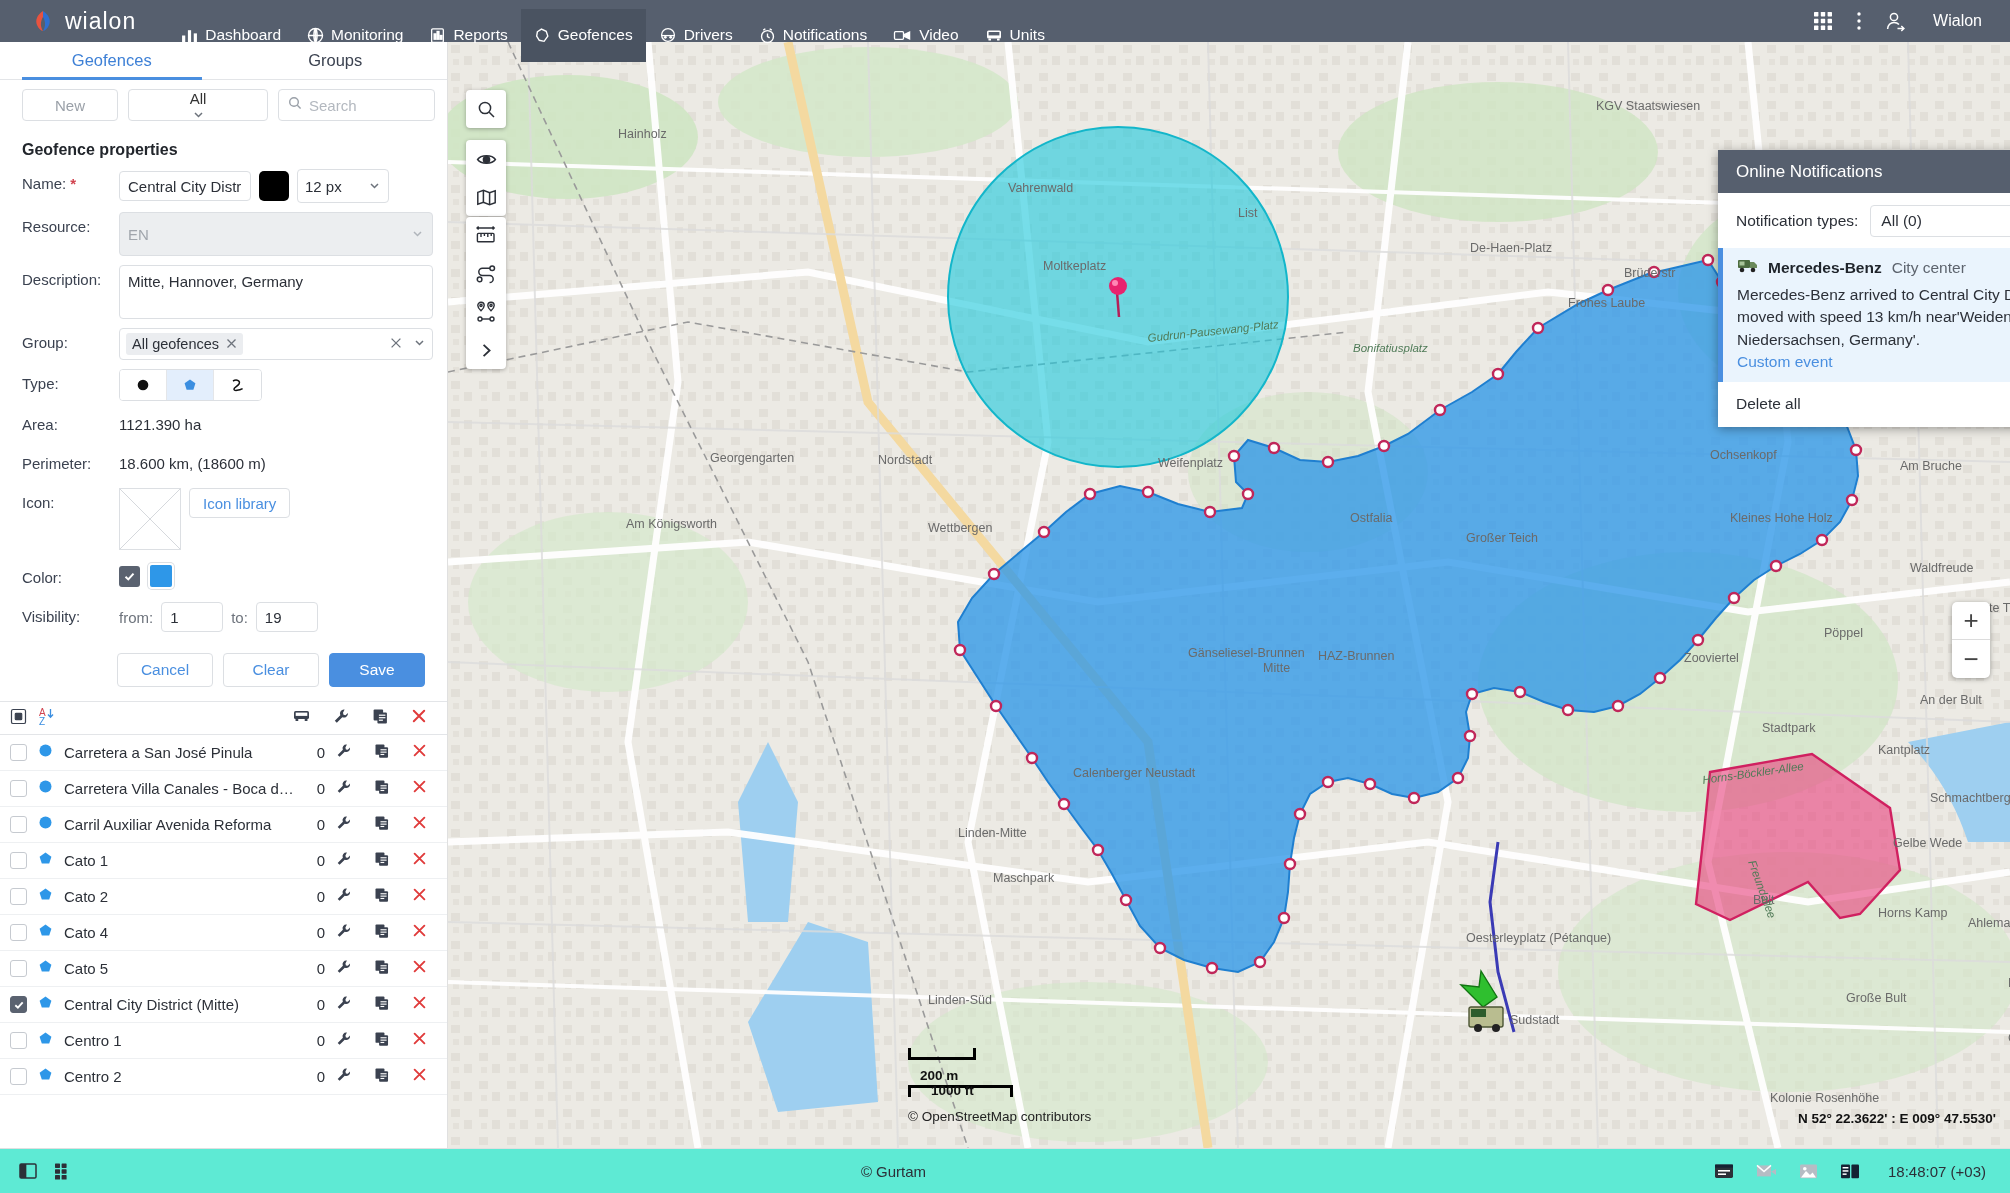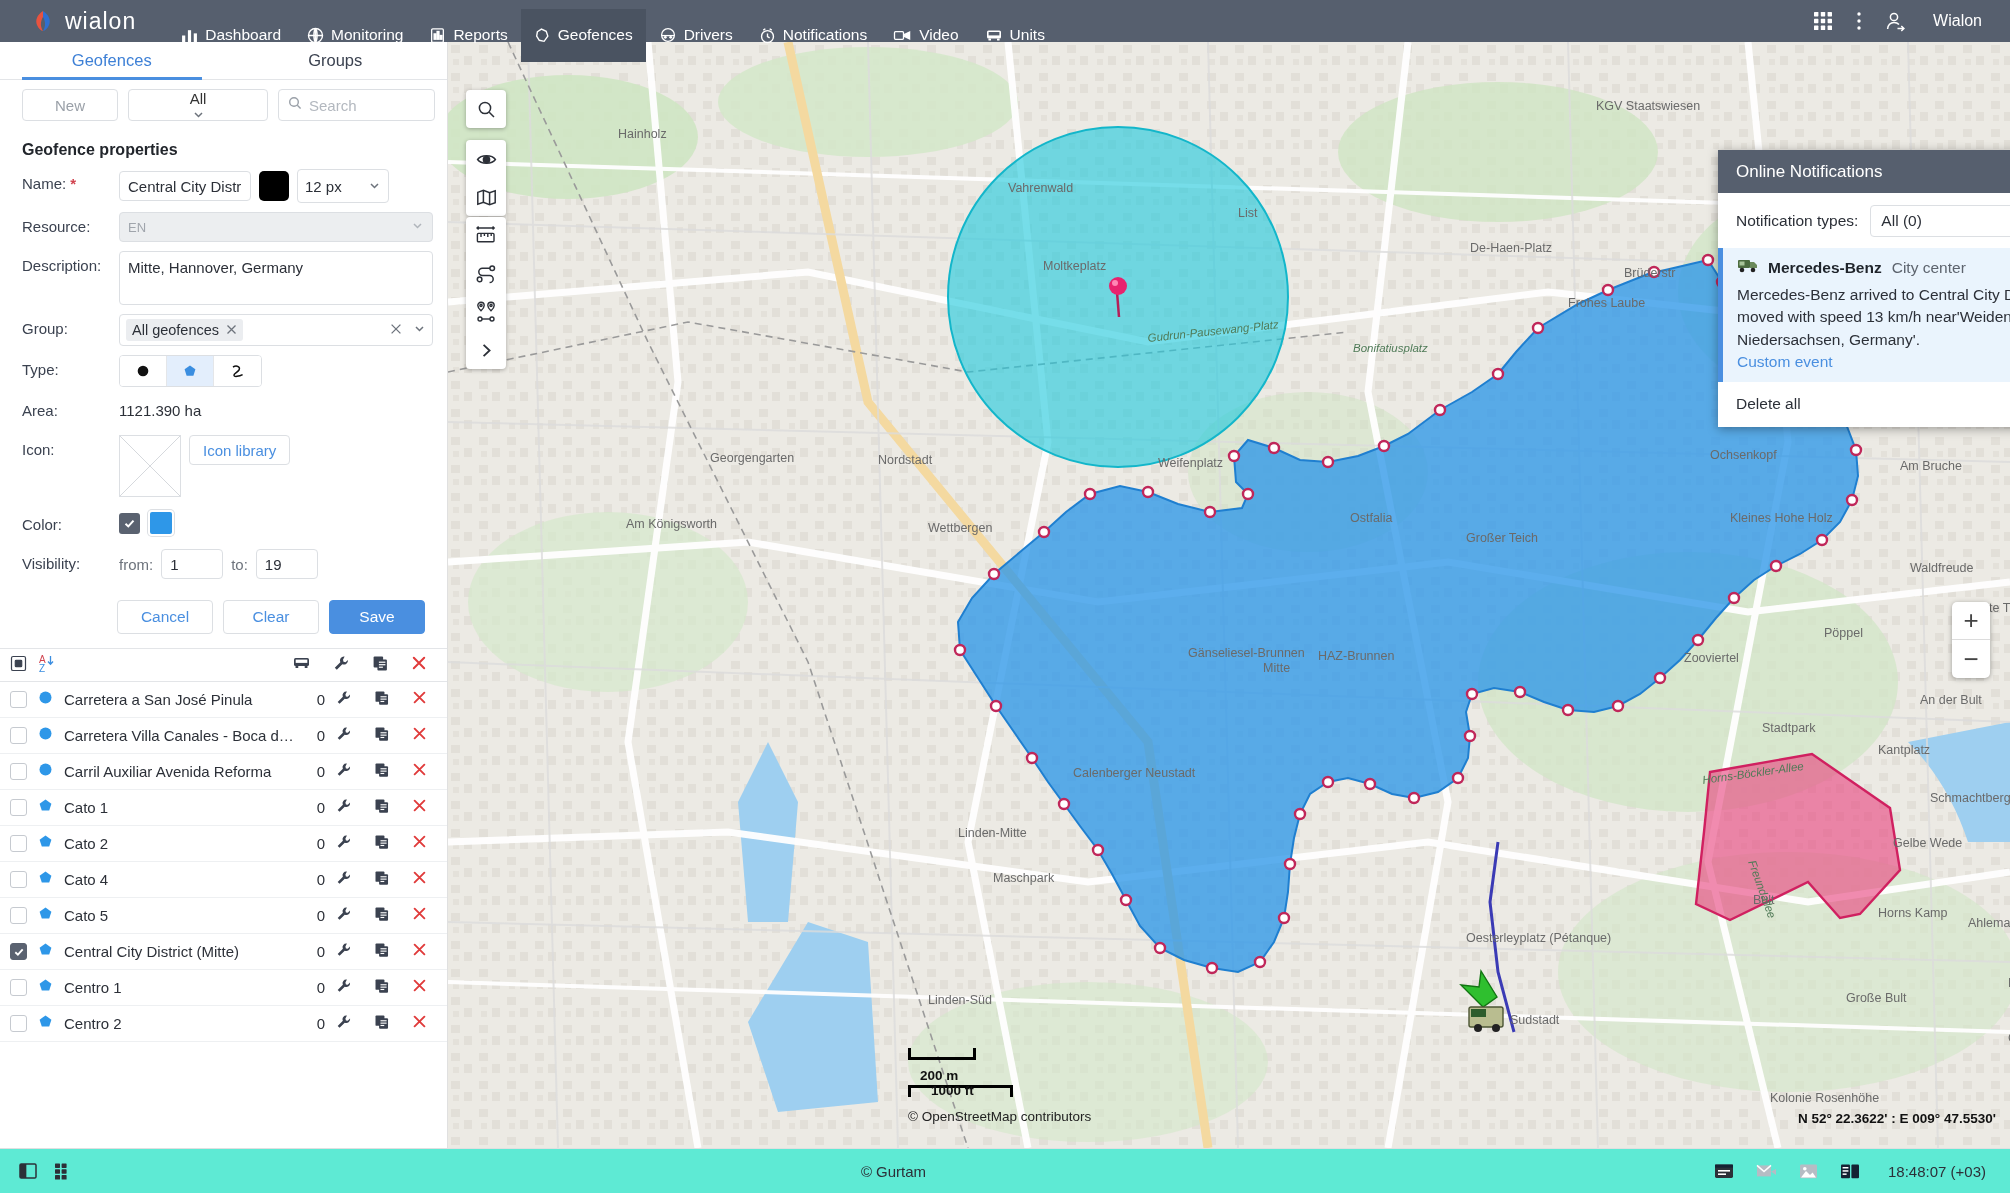--- a/index.html
+++ b/index.html
@@ -69,23 +69,23 @@
   .flabel .req { color: #d1434f; font-weight: bold; }
   .fctl { display: flex; align-items: center; gap: 8px; flex: 1; }
   .inp {
     height: 30px; border: 1px solid #dcdfe3; border-radius: 4px; background: #fff; outline: none;
     padding: 0 8px; font-size: 15px; color: #2c3038; font-family: "Liberation Sans", sans-serif;
   }
   .swatch-black { width: 30px; height: 30px; border-radius: 5px; background: #000; flex:none; cursor:pointer; }
   .sel-sm { width: 92px; height: 30px; border: 1px solid #dcdfe3; border-radius: 4px; background:#fff;
             display: flex; align-items: center; justify-content: space-between; padding: 16px 7px;
             font-size: 15px; color:#2c3038; cursor: pointer; }
-  .sel-wide { width: 100%; height: 30px; border:1px solid #dcdfe3; border-radius:4px; background:#eceef0;
+  .sel-wide { width: 100%; height: 44px; border:1px solid #dcdfe3; border-radius:4px; background:#eceef0;
               display:flex; align-items:center; justify-content:space-between; padding:12px 8px;
-              font-size:13px; color:#a0a5ac; cursor:pointer; }
+              font-size:15px; color:#a0a5ac; cursor:pointer; }
   textarea.inp { width: 100%; height: 54px; padding: 6px 8px; resize: none; line-height: 1.35; }
 
   .group-ctl { width: 100%; height: 32px; border: 1px solid #dcdfe3; border-radius: 4px; background:#fff;
                display:flex; align-items:center; padding: 0 6px; gap: 6px; }
   .chip { background: #ebedf0; border-radius: 3px; height: 22px; display:flex; align-items:center;
           padding: 0 6px; font-size: 14.5px; color:#2c3038; gap: 7px; }
   .chip .x { color: #6d737c; font-size: 14px; cursor: pointer; }
   .group-ctl .sp { margin-left:auto; display:flex; gap:11px; align-items:center; color:#6d737c; cursor:pointer; }
 
   .typegrp { display: flex; border: 1px solid #dcdfe3; border-radius: 4px; overflow: hidden; }
@@ -436,20 +436,26 @@
         </div>
       </div>
 
       <div class="frow">
         <div class="flabel">Area:</div>
         <div class="fctl">
             <span class="statval">1121.390 ha</span>
           </div>
       </div>
 
+      <div class="frow">
+        <div class="flabel">Perimeter:</div>
+        <div class="fctl">
+            <span class="statval">18.600 km, (18600 m)</span>
+          </div>
+      </div>
 
       <div class="frow" style="margin-bottom:13px">
         <div class="flabel">Icon:</div>
         <div class="fctl" style="align-items:flex-start">
           <div class="iconbox">
             <svg width="60" height="60" viewBox="0 0 60 60" stroke="#d6d9dd" stroke-width="1">
                 <path d="M0 0 L60 60M60 0 L0 60"></path>
               </svg>
           </div>
           <button class="btn-lib">Icon library</button>

